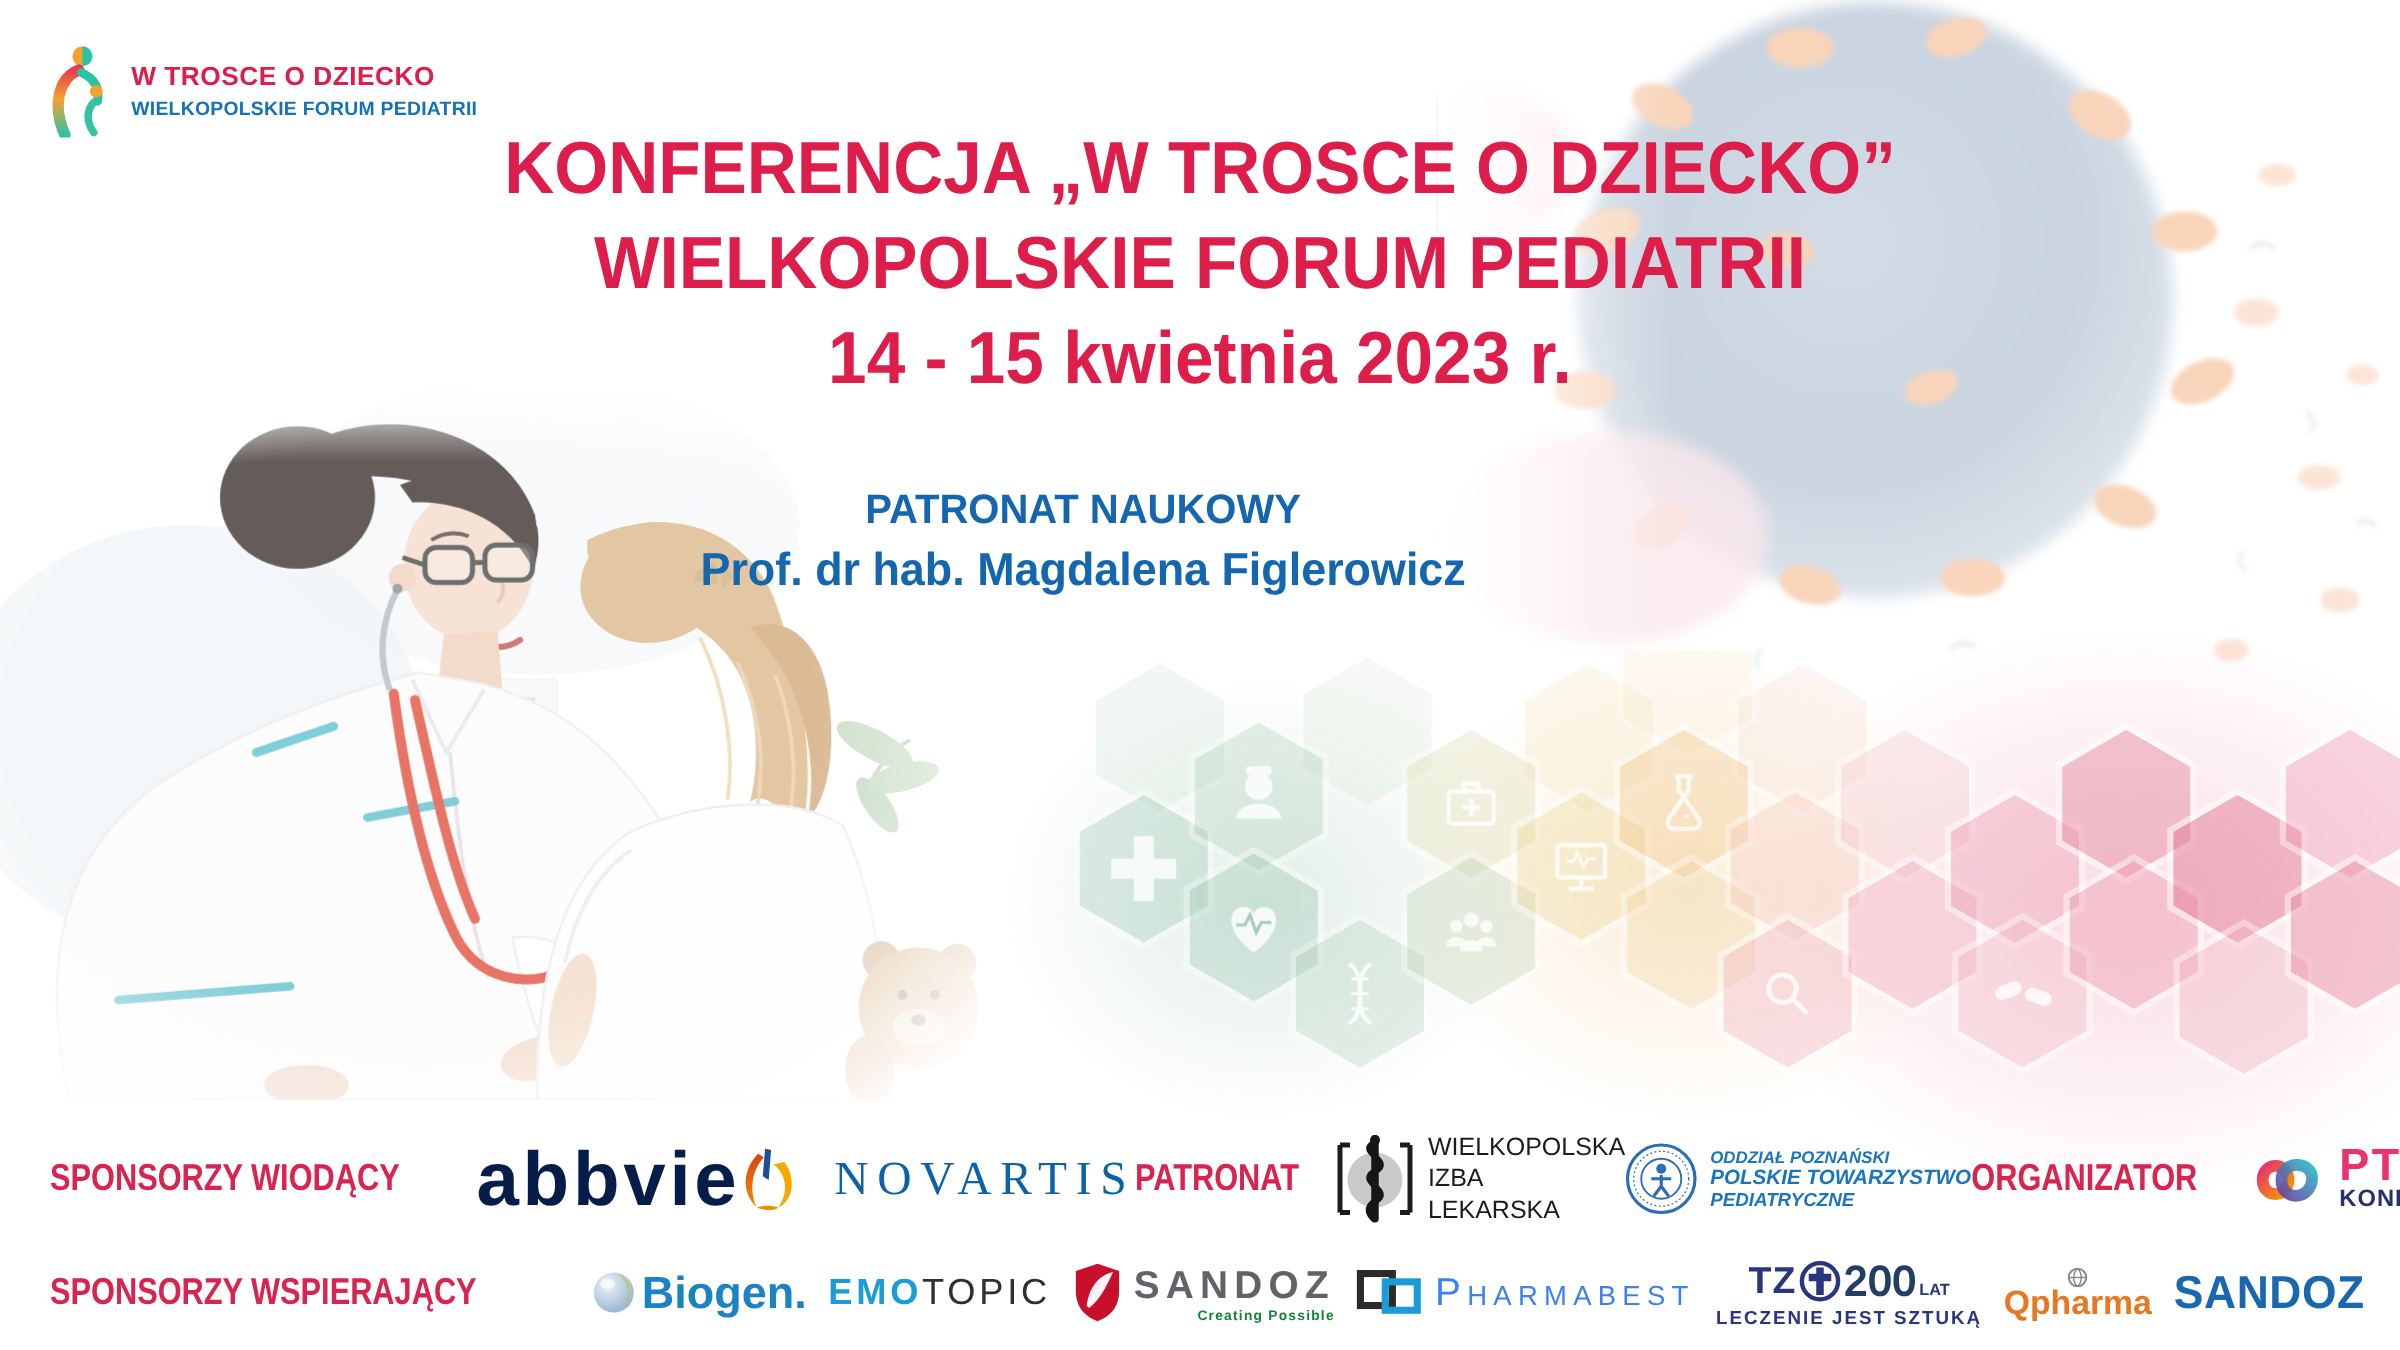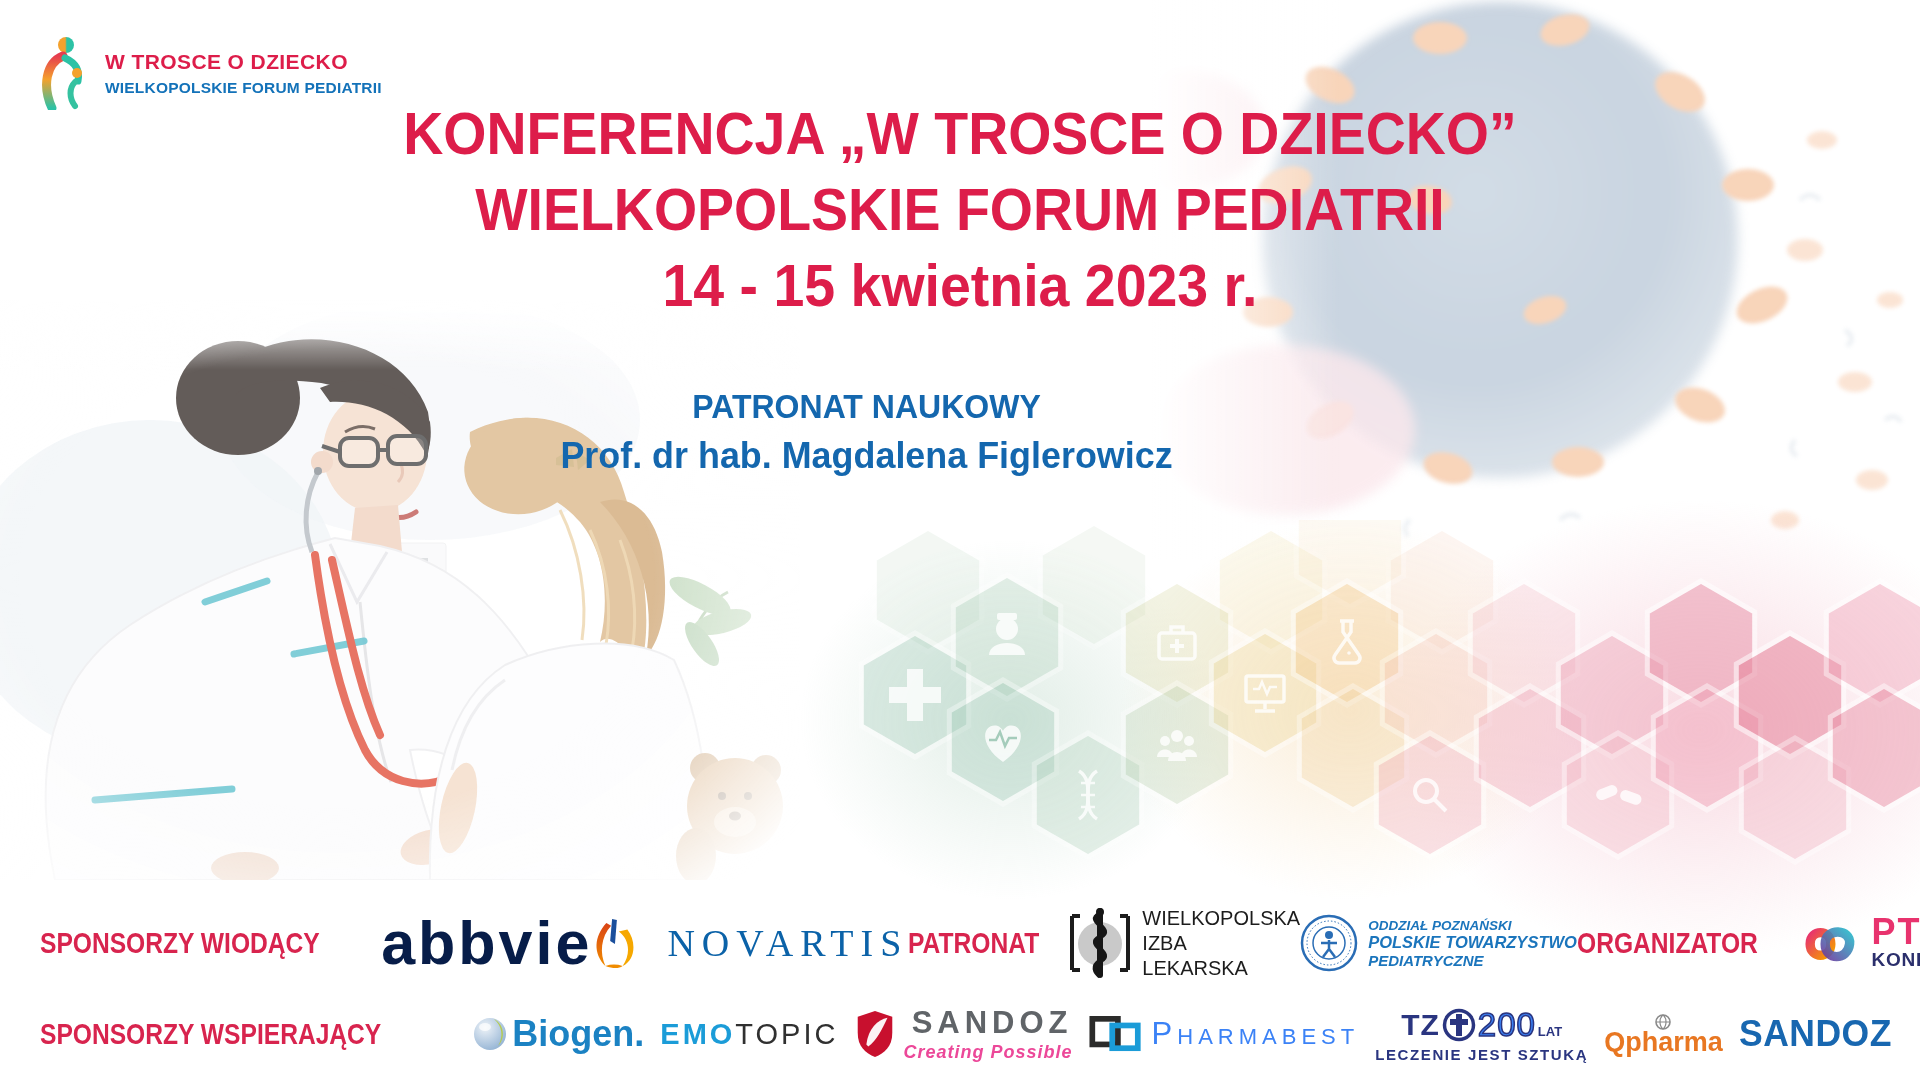--- a/index.html
+++ b/index.html
@@ -43,27 +43,27 @@
   .biogen-word{font-size:36px;font-weight:700;color:#1B82C3;}
   .bionorica{gap:9px;}
   .bionorica-word{font-size:31px;font-weight:700;color:#14406B;}
   .reg{font-size:13px;vertical-align:super;font-weight:400;}
   .emotopic{font-size:29px;letter-spacing:3px;}
   .emo{font-weight:800;color:#1B9CD8;}
   .topic{font-weight:400;color:#303030;}
   .gilead{gap:9px;}
   .gilead-col{display:flex;flex-direction:column;align-items:flex-end;gap:1px;}
   .gilead-word{font-size:31px;letter-spacing:5px;color:#606468;font-weight:600;}
-  .gilead-tag{font-size:18px;letter-spacing:1px;color:#ec4899;font-weight:700;font-style:italic;}
+  .gilead-tag{font-size:11px;letter-spacing:1px;color:#15803d;font-weight:700;}
   .pharmabest{gap:9px;}
   .pharmabest-word{font-size:31px;font-variant:small-caps;letter-spacing:5px;color:#3b82f6;font-weight:500;}
   .tzf{display:flex;flex-direction:column;align-items:center;gap:2px;}
   .tzf-top{display:flex;align-items:center;gap:2px;}
   .tzf-tz{font-size:30px;font-weight:800;color:#2A3580;letter-spacing:1px;}
-  .tzf-200{font-size:33px;font-weight:400;color:#3b82f6;-webkit-text-stroke:1.5px #2A3580;letter-spacing:1px;}
+  .tzf-200{font-size:33px;font-weight:400;color:#14532d;-webkit-text-stroke:1.5px #2A3580;letter-spacing:1px;}
   .tzf-lat{font-size:13px;font-weight:600;color:#2A3580;align-self:flex-end;margin-bottom:5px;}
   .tzf-tag{font-size:15px;font-weight:800;color:#2A3580;letter-spacing:1.6px;}
   .qpharma{display:flex;flex-direction:column;align-items:center;gap:0px;}
   .qpharma-word{font-size:27px;font-weight:700;color:#E87722;line-height:24px;}
   .sandoz{gap:10px;}
   .sandoz-word{font-size:37px;font-weight:800;color:#1867B0;transform:scaleX(.96);transform-origin:left center;letter-spacing:.5px;}
 </style>
 </head>
 <body>
 

